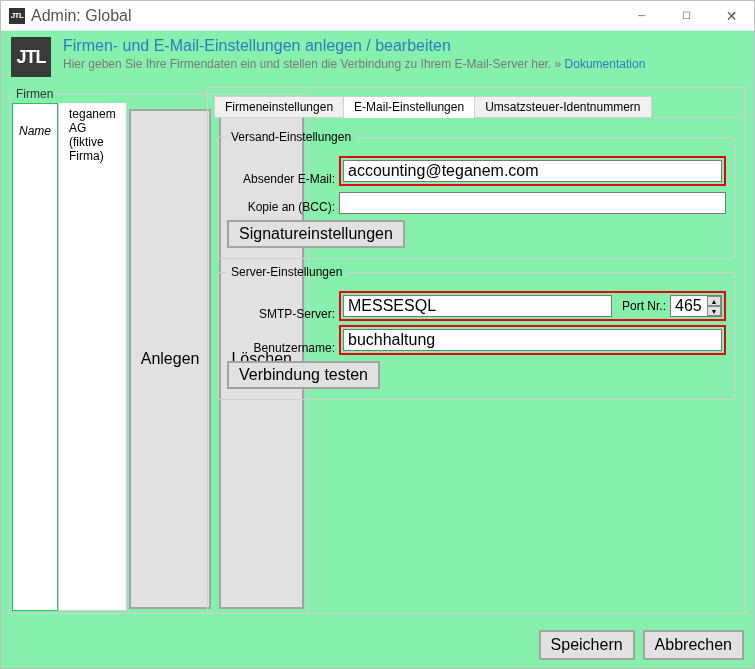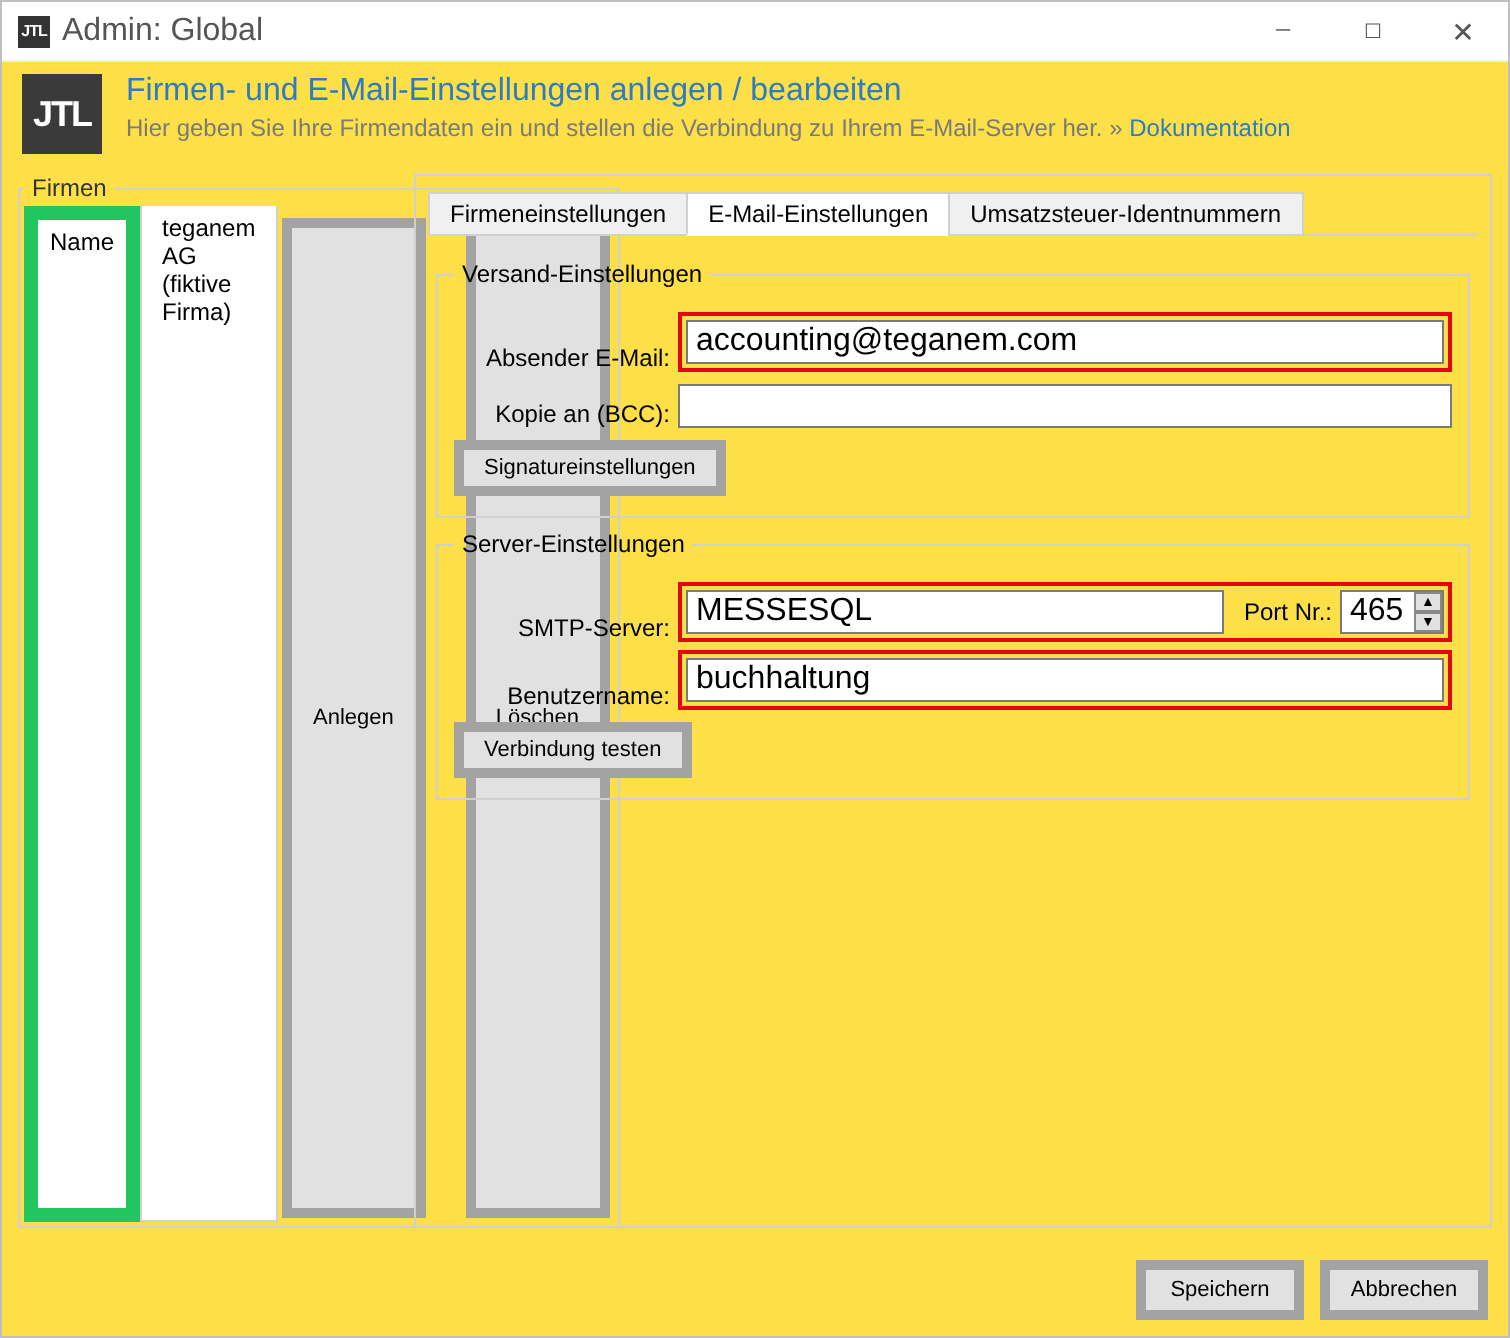--- a/index.html
+++ b/index.html
@@ -1,38 +1,38 @@
 <!DOCTYPE html>
 <html><head>
 <meta charset="utf-8">
 <style>
   * { box-sizing: border-box; }
   html, body { margin:0; padding:0; font-family: "Segoe UI", Tahoma, sans-serif; font-size:12px; color:#000; background:#fff; }
-  .window { width:755px; height:669px; border:1px solid #bfbfbf; display:flex; flex-direction:column; background:#fde047; }
+  .window { width:755px; height:669px; border:1px solid #bfbfbf; display:flex; flex-direction:column; background:#86efac; }
   .titlebar { height:30px; display:flex; align-items:center; background:#fff; border-bottom:1px solid #eee; }
   .titlebar .icon { width:16px; height:16px; background:#333; margin:0 6px 0 8px; display:flex; align-items:center; justify-content:center; }
   .titlebar .icon span { color:#fff; font-size:8px; font-weight:bold; letter-spacing:-0.5px; }
   .titlebar .title { flex:1; color:#555; font-size:16px; }
   .winbtns { display:flex; height:100%; }
   .winbtn { width:45px; display:flex; align-items:center; justify-content:center; color:#555; font-size:10px; }
   .winbtn.close { font-size:14px; }
   .header { display:flex; padding:6px 10px 10px 10px; align-items:flex-start; }
   .logo { width:40px; height:40px; background:#3a3a3a; color:#fff; display:flex; align-items:center; justify-content:center; font-weight:bold; font-size:18px; letter-spacing:-1px; margin-right:12px; flex-shrink:0; }
   .header-text h1 { margin:0; font-size:16px; font-weight:normal; color:#2d7cc1; }
   .header-text p { margin:2px 0 0 0; color:#7a7a7a; font-size:12px; }
   .header-text a { color:#2d7cc1; text-decoration:none; }
   .body { flex:1; display:flex; padding:0 8px 8px 8px; gap:8px; min-height:0; }
   .sidebar { width:190px; display:flex; flex-direction:column; }
   .sidebar fieldset { flex:1; border:1px solid #d0d0d0; margin:0; padding:2px; display:flex; flex-direction:row; min-height:0; }
   .sidebar legend { padding:0 4px; color:#333; }
-  .listhead { border:7px solid #22c55e; background:#fff; padding:4px 6px; font-weight:normal; }
+  .listhead { border:1px solid #22c55e; background:#fff; padding:20px 6px; font-weight:normal;font-style:italic; }
   .listbody { flex:1; border:1px solid #d0d0d0; border-top:none; background:#fff; overflow:auto; }
   .listrow { padding:4px 10px; }
-  .sidebar-buttons { display:flex; gap:20px; padding:6px 2px 2px 2px; }
-  .btn { background:#e1e1e1; border:5px solid #a3a3a3; padding:3px 10px; font-family:inherit; font-size:11px; min-width:72px; cursor:pointer; }
+  .sidebar-buttons { display:flex; gap:8px; padding:6px 2px 2px 2px; }
+  .btn { background:#e1e1e1; border:2px solid #a3a3a3; padding:3px 10px; font-family:inherit; font-size:16px; min-width:72px; cursor:pointer; }
   .main { flex:1; display:flex; flex-direction:column; border:1px solid #d0d0d0; padding:6px; min-height:0; }
   .tabs { display:flex; align-items:flex-end; height:24px; position:relative; }
   .tabs::after { content:""; position:absolute; left:0; right:0; bottom:0; height:1px; background:#d0d0d0; z-index:0; }
   .tab { border:1px solid #d0d0d0; border-bottom:1px solid #d0d0d0; padding:3px 10px; background:#f0f0f0; margin-right:-1px; position:relative; z-index:1; font-size:12px; cursor:pointer; }
   .tab.active { background:#fff; border-bottom:1px solid #fff; }
   .tabpane { flex:1; padding:6px 2px 2px 2px; overflow:auto; }
   fieldset.group { border:1px solid #d0d0d0; margin:6px 2px; padding:8px; }
   fieldset.group legend { padding:0 4px; }
   .row { display:flex; align-items:flex-end; margin:4px 0; min-height:24px; }
   .row label.lab { width:112px; text-align:right; padding-right:4px; flex-shrink:0; }

